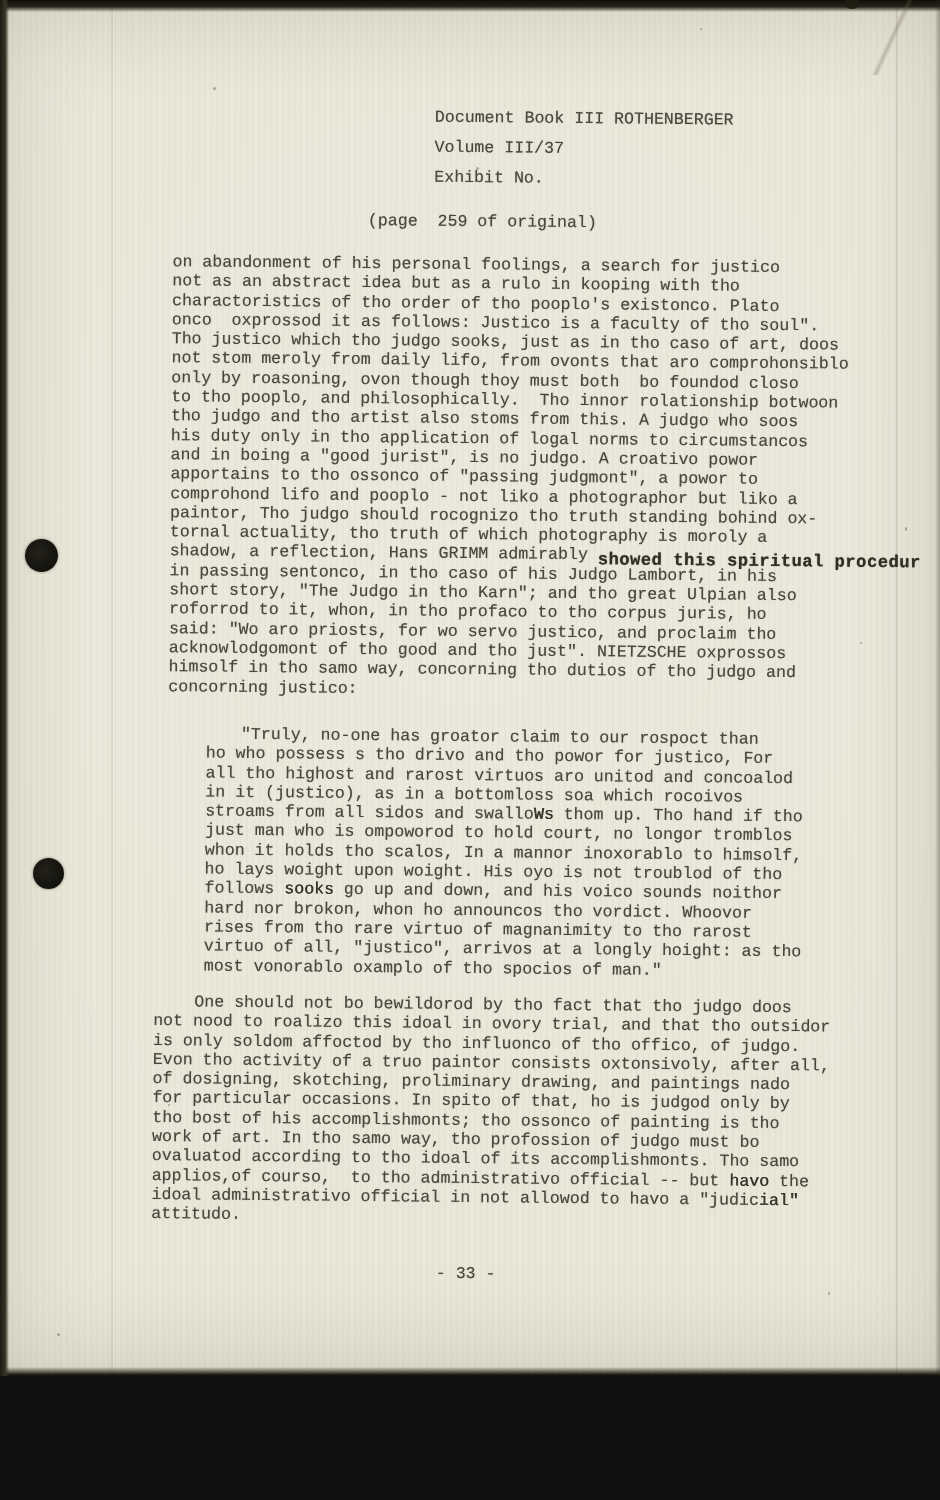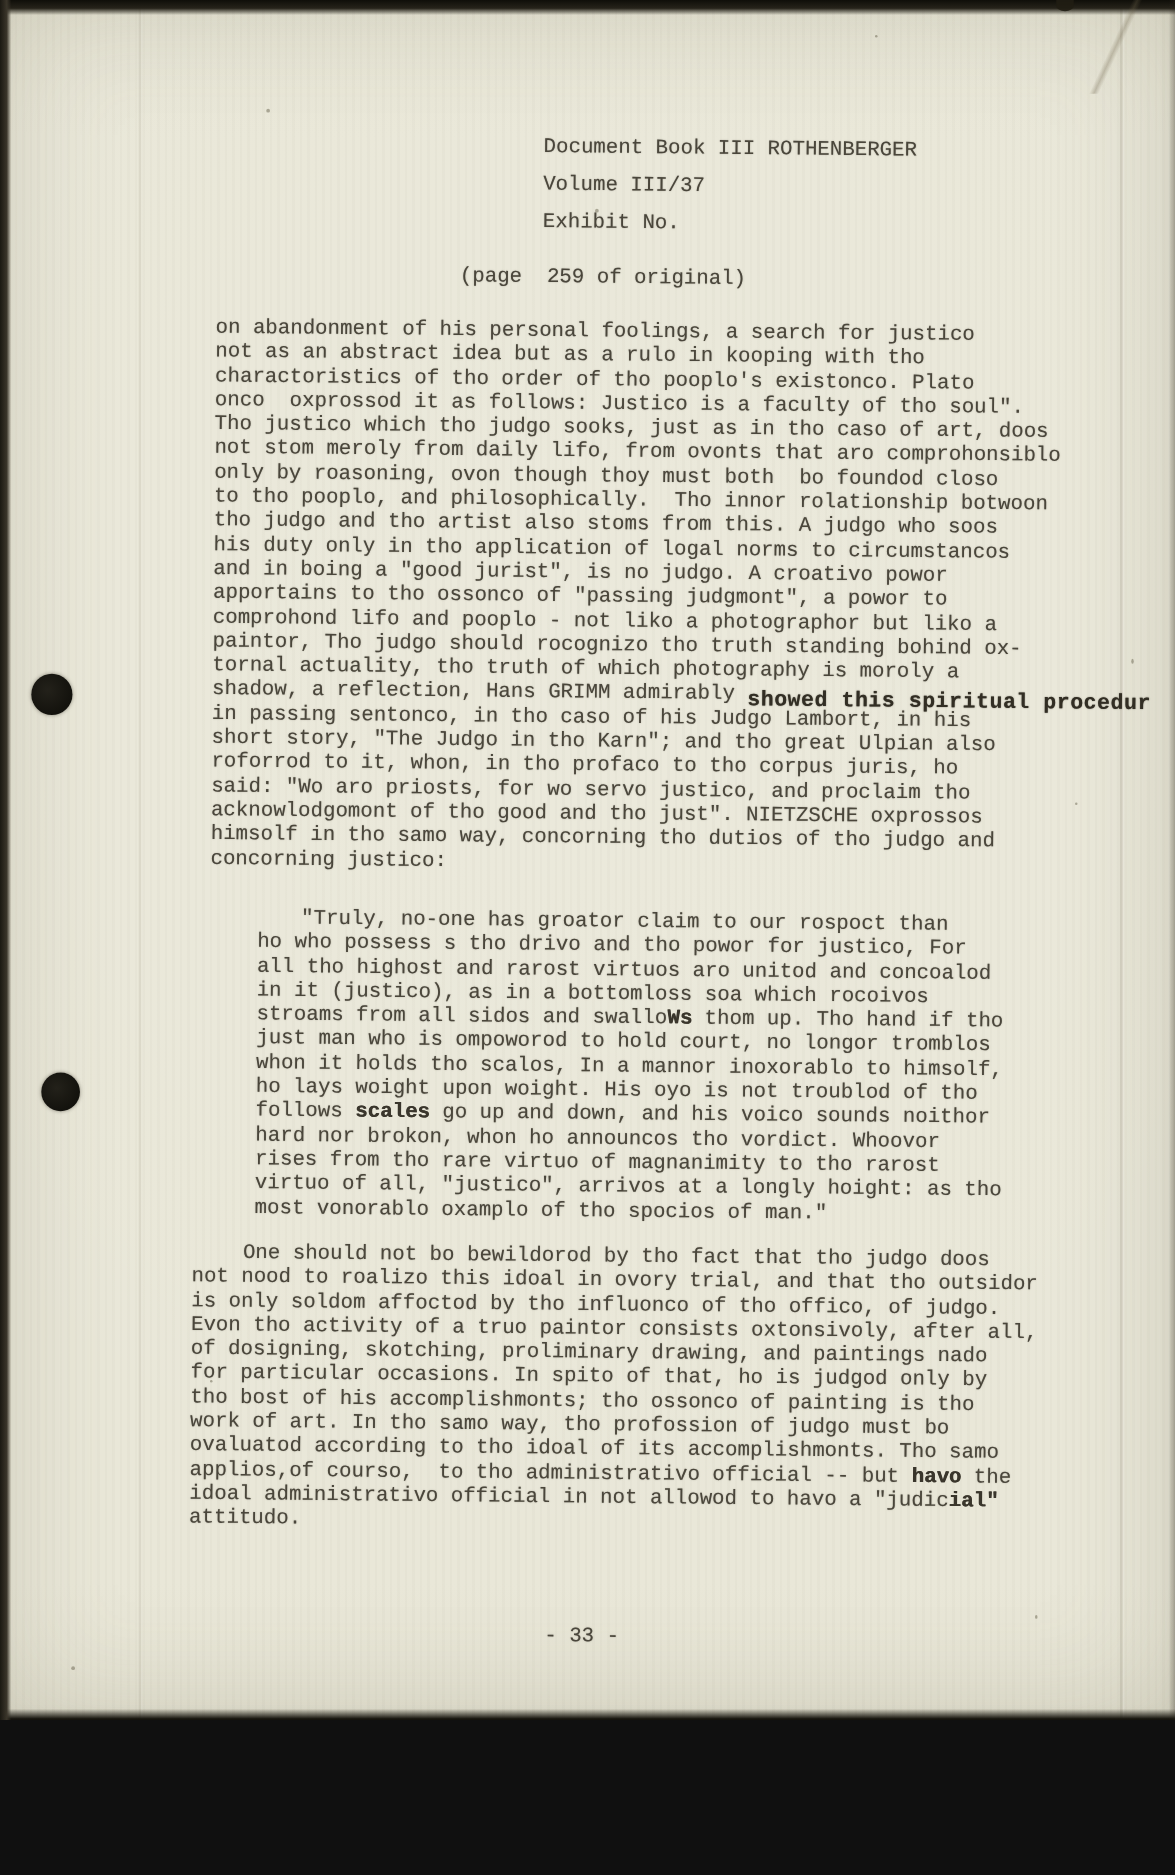--- a/index.html
+++ b/index.html
@@ -32,25 +32,25 @@
     color:#4a463b;font-size:16.6px;line-height:19.3px;
     text-shadow:0 0 1px rgba(74,70,59,.5);}
   .blk{position:absolute;}
   .tl,.hline,.rep > div{height:19.3px;white-space:pre;}
   .hdr{left:436px;top:108px;}
   .hline{height:30px;}
   .pref{left:370px;top:212px;white-space:pre;}
   .p1{left:175px;top:255px;}
   .q{left:213px;top:727px;}
   .p3{left:163px;top:995px;}
-  .pnum{left:448px;top:1264px;white-space:pre;margin-top:35px;}
+  .pnum{left:448px;top:1264px;white-space:pre;}
   .ind35{padding-left:35px;}
   .ind41{padding-left:41px;}
   .ins{font-weight:700;font-size:17.2px;letter-spacing:.45px;color:#322e24;position:relative;top:5px;text-shadow:0 0 1px rgba(50,46,36,.8);}
-  .ovr{font-weight:700;color:#3a362c;text-shadow:.4px 0 0 currentColor;}
+  .ovr{font-weight:400;color:#3a362c;text-shadow:.4px 0 0 currentColor;}
 </style>
 </head>
 <body>
 
 <div class="scan">
 
   <div class="fold fold-a"></div>
   <div class="fold fold-b"></div>
 
   <div class="typed">
@@ -99,21 +99,21 @@
           <div>ho who possess s tho drivo and tho powor for justico, For</div>
           <div>all tho highost and rarost virtuos aro unitod and concoalod</div>
           <div>in it (justico), as in a bottomloss soa which rocoivos</div>
         </div>
       <div class="tl"><span>stroams from all sidos and swallo</span><span class="ovr">Ws</span><span> thom up. Tho hand if tho</span></div>
       <div class="rep">
           <div>just man who is ompoworod to hold court, no longor tromblos</div>
           <div>whon it holds tho scalos, In a mannor inoxorablo to himsolf,</div>
           <div>ho lays woight upon woight. His oyo is not troublod of tho</div>
         </div>
-      <div class="tl"><span>follows </span><span class="ovr">scales</span><span> go up and down, and his voico sounds noithor</span></div>
+      <div class="tl"><span>follows </span><span class="ovr">sooks</span><span> go up and down, and his voico sounds noithor</span></div>
       <div class="rep">
           <div>hard nor brokon, whon ho announcos tho vordict. Whoovor</div>
           <div>rises from tho rare virtuo of magnanimity to tho rarost</div>
           <div>virtuo of all, "justico", arrivos at a longly hoight: as tho</div>
           <div>most vonorablo oxamplo of tho spocios of man."</div>
         </div>
     </div>
 
     <div class="blk p3">
       <div class="tl ind41">One should not bo bewildorod by tho fact that tho judgo doos</div>

